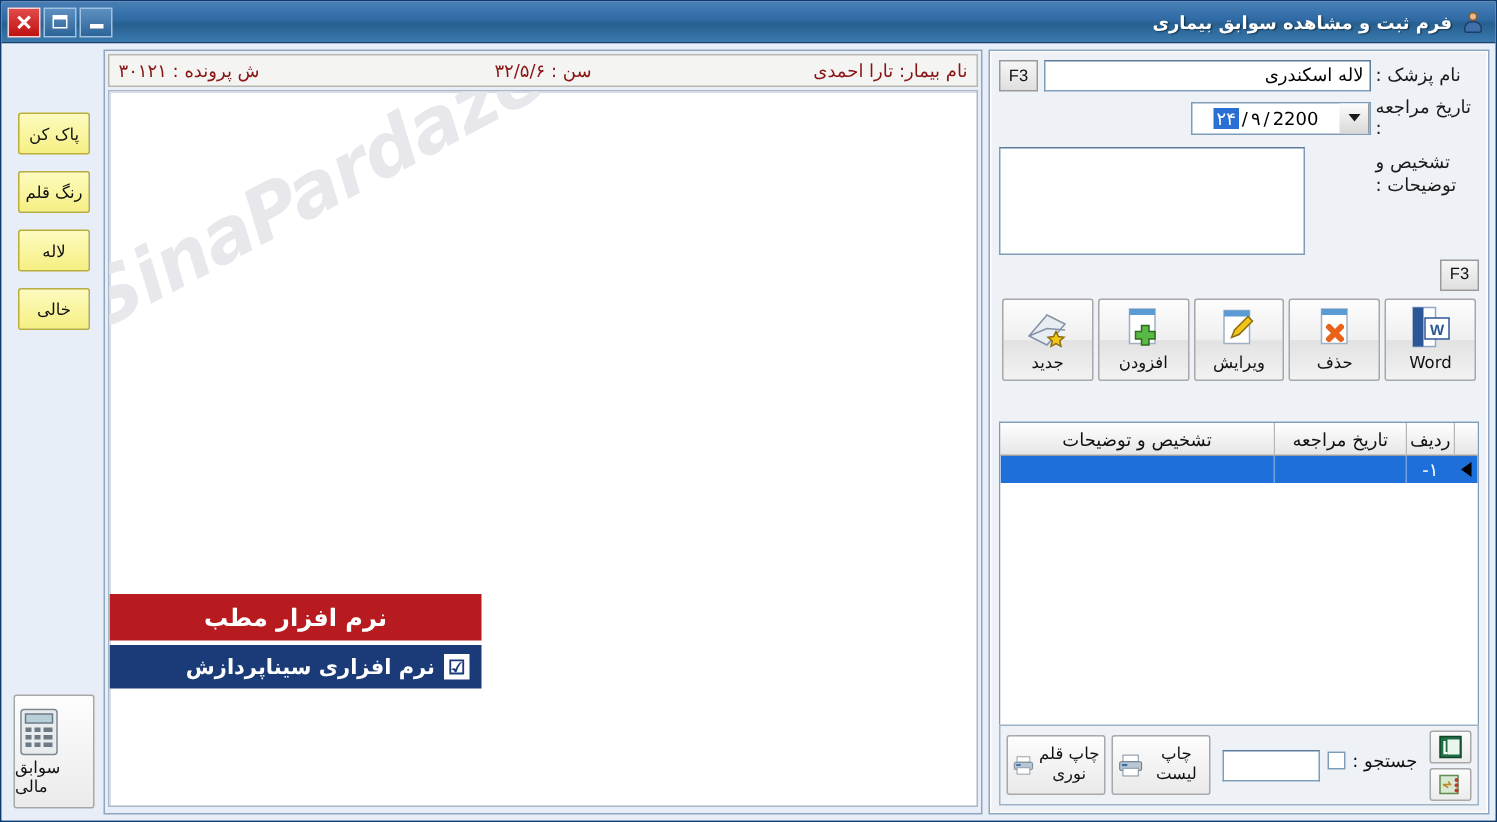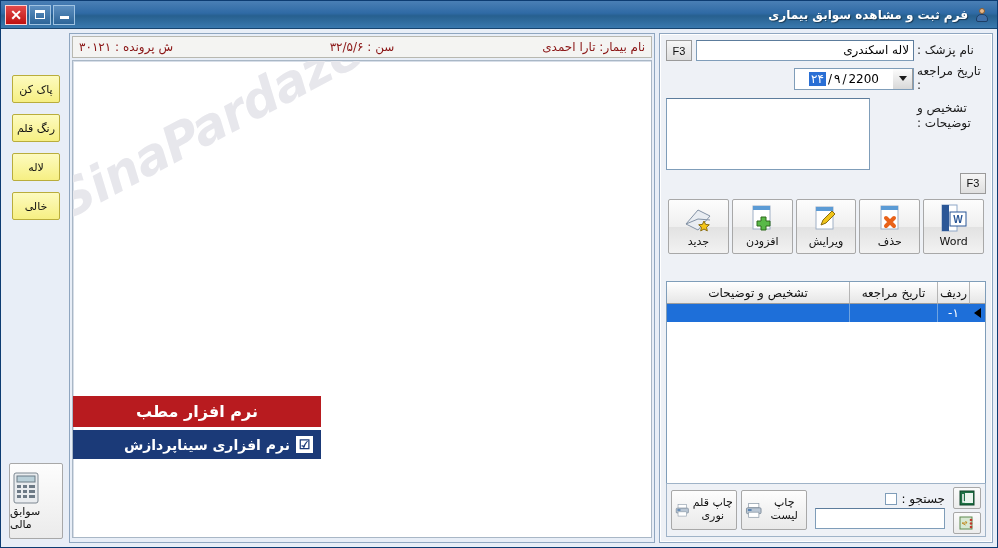--- a/index.html
+++ b/index.html
@@ -214,21 +214,21 @@
   }
   .pbtn {
     height: 40px; width: 66px;
     background: linear-gradient(to bottom, #fdfdfd, #e9e9e9);
     border: 1px solid #a8a8a8; border-radius: 2px;
     display: flex; align-items: center; justify-content: center; gap: 3px;
     cursor: pointer; padding: 0 3px;
   }
   .pbtn .plabel { font-size: 11px; color: #111; line-height: 1.15; text-align: center; }
   .search-area {
-    flex: 1 1 auto; display: flex; flex-direction: column;
+    flex: 1 1 auto; display: flex; flex-direction: row;
     align-items: flex-start; gap: 2px; padding: 0 4px; justify-content: flex-end;
   }
   .search-top { display: flex; align-items: center; gap: 4px; width: 100%; justify-content: flex-start; }
   .chk {
     width: 12px; height: 12px; background: #fff; border: 1px solid #7f9db9;
     flex: 0 0 auto; cursor: pointer;
   }
   .search-label { font-size: 12px; color: #111; }
   .search-input {
     width: 100%; height: 21px; background: #fff; border: 1px solid #7f9db9;

